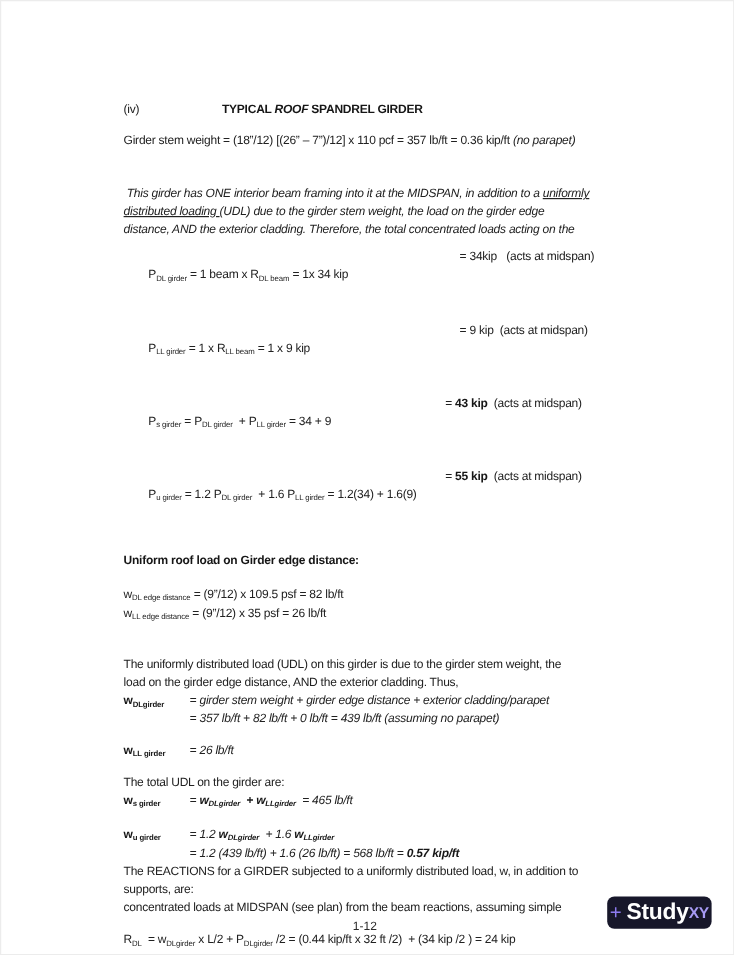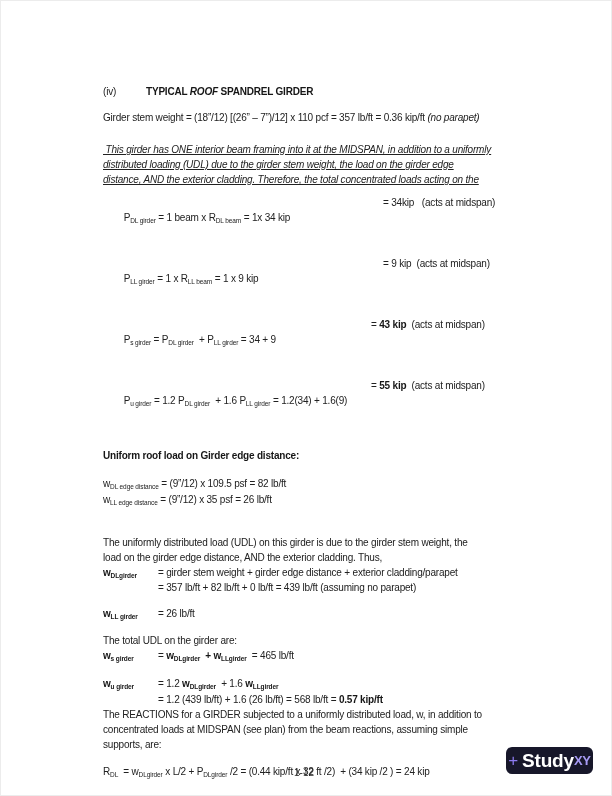--- a/index.html
+++ b/index.html
@@ -25,40 +25,40 @@
     font-size: 10px;
     line-height: 15px;
     letter-spacing: -0.2px;
   }
   .b   { font-weight: bold; color: #161616; }
   .i   { font-style: italic; }
   .u   { text-decoration: underline; }
   .sub { font-size: 6.5px; position: relative; top: 2px; letter-spacing: -0.1px; }
   .sub.b { font-size: 6.5px; }
 
-  .heading { display: flex; }
+  .heading { display: flex; gap: 39px; }
   .heading .hnum { width: 43px; flex: none; }
   .heading .htitle { white-space: pre; }
 
   .line { white-space: pre; }
   .stem-line { margin-top: 11px; }
-  .intro { margin-top: 17px; text-decoration: underline; }
+  .intro { margin-top: 29px; }
   .plines { margin-top: 8px; }
   .pline { position: relative; white-space: pre; }
   .pline .result { position: absolute; top: 0; white-space: pre; }
   .r-a { left: 280px; }
   .r-b { left: 268px; }
 
   .uniform-heading { margin-top: 9px; font-weight: bold; color: #161616; }
   .wedge { margin-top: 13px; }
   .udl-para { margin-top: 27px; }
 
   .defrow { display: flex; }
   .defrow .deflabel { width: 55px; flex: none; white-space: pre; }
-  .defrow .defbody .line { white-space: pre; }
+  .defrow .defbody .line { white-space: pre; font-style: italic; }
   .defrow-wll { margin-top: 11px; }
   .total-line { margin-top: 11px; }
   .defrow-wu { margin-top: 12px; }
   .reactions-para { }
   .rlines { margin-top: 12px; }
 
   .footer-pagenum {
     position: absolute;
     left: 0; width: 608px;
     bottom: 18px;
@@ -164,22 +164,22 @@
     <div class="defrow defrow-wu">
       <span class="deflabel"><span class="b">w</span><span class="b sub">u girder</span></span>
       <div class="defbody">
         <div class="line"><span>= 1.2 </span><span class="b">w</span><span class="b sub">DLgirder</span><span>  + 1.6 </span><span class="b">w</span><span class="b sub">LLgirder</span></div>
         <div class="line"><span>= 1.2 (439 lb/ft) + 1.6 (26 lb/ft) = 568 lb/ft = </span><span class="b">0.57 kip/ft</span></div>
       </div>
     </div>
 
     <div class="reactions-para">
       <div class="line"><span>The REACTIONS for a GIRDER subjected to a uniformly distributed load, w, in addition to</span></div>
+      <div class="line"><span>supports, are:</span></div>
       <div class="line"><span>concentrated loads at MIDSPAN (see plan) from the beam reactions, assuming simple</span></div>
-      <div class="line"><span>supports, are:</span></div>
     </div>
 
     <div class="rlines">
       <div class="line"><span>R</span><span class="sub">DL</span><span>  = w</span><span class="sub">DLgirder</span><span> x L/2 + P</span><span class="sub">DLgirder</span><span> /2 = (0.44 kip/ft x 32 ft /2)  + (34 kip /2 ) = 24 kip</span></div>
 
     </div>
 
   </div>
 
   <div class="footer-pagenum">1-12</div>

